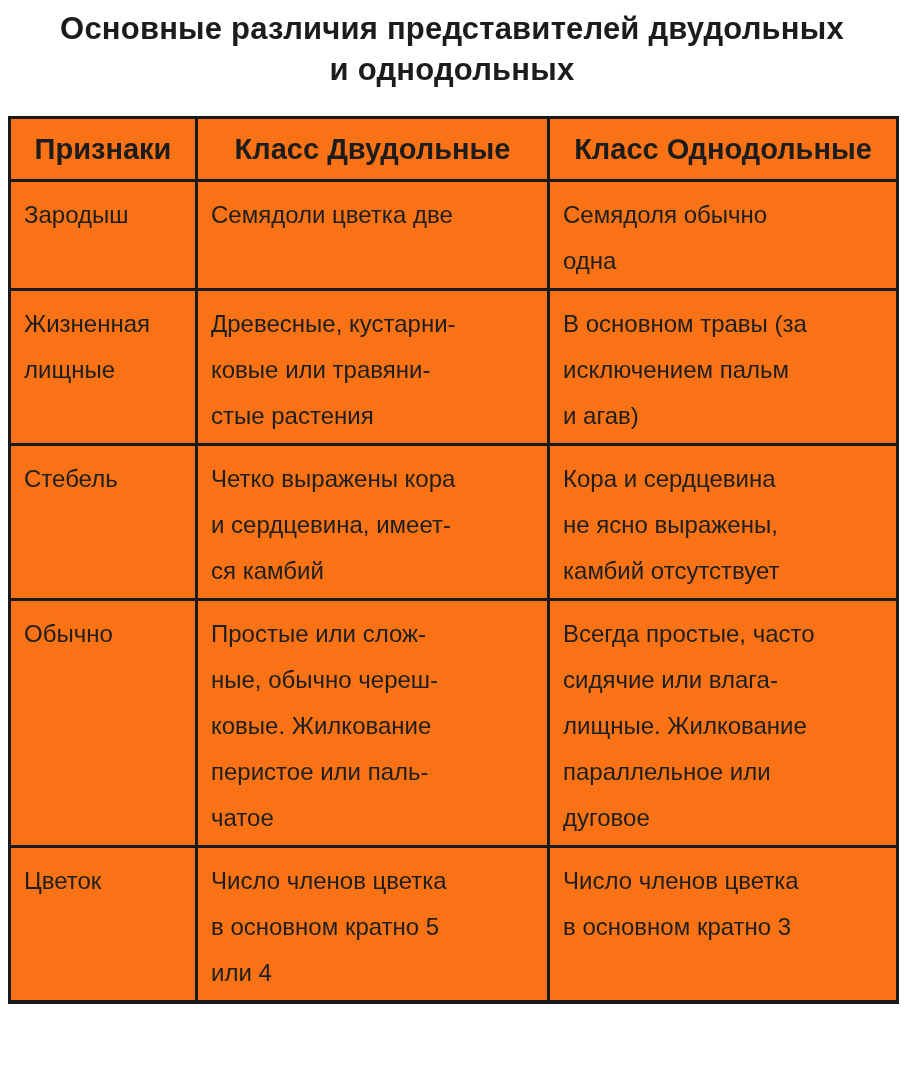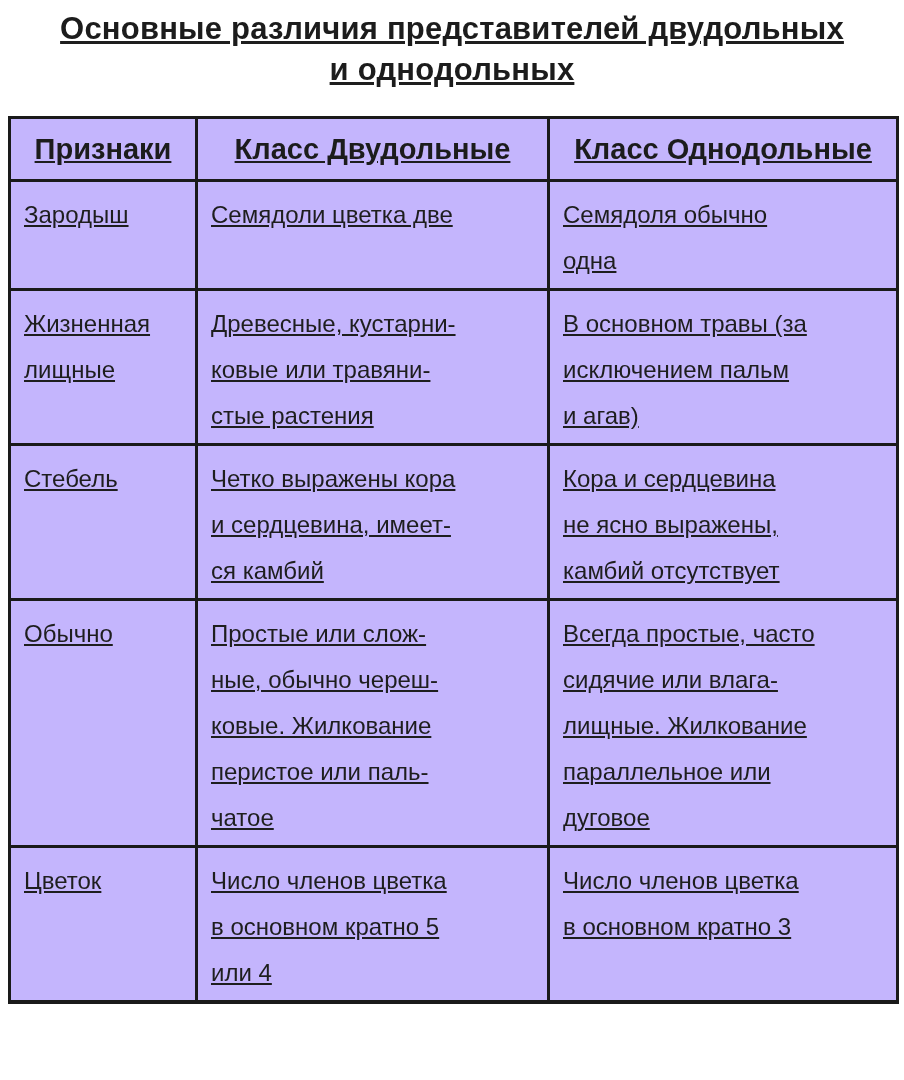--- a/index.html
+++ b/index.html
@@ -11,21 +11,20 @@
     width: 904px;
     height: 1080px;
     font-family: "Liberation Sans", "DejaVu Sans", sans-serif;
     color: #1e1e1e;
     overflow: hidden;
   }
   .page {
     width: 904px;
     height: 1080px;
     background: #ffffff;
-    text-decoration: underline;
   }
   .title {
     margin: 0;
     padding-top: 8px;
     text-align: center;
     font-size: 31px;
     font-weight: bold;
     line-height: 41px;
     color: #1c1c1c;
     white-space: pre-line;
@@ -37,21 +36,21 @@
     width: 888px;
     margin: 26px 8px 0 8px;
     background: #ffffff;
   }
   table.diff-table col.c1 { width: 187px; }
   table.diff-table col.c2 { width: 352px; }
   table.diff-table col.c3 { width: 349px; }
   table.diff-table th,
   table.diff-table td {
     border: 3px solid #1a1a1a;
-    background: #c4b5fd;
+    background: #f97316;
   }
   table.diff-table { border: 3px solid #1a1a1a; border-bottom-width: 4px; }
   table.diff-table th {
     height: 56px;
     font-size: 29px;
     font-weight: bold;
     text-align: center;
     vertical-align: middle;
     color: #1c1c1c;
     padding: 2px 6px;

